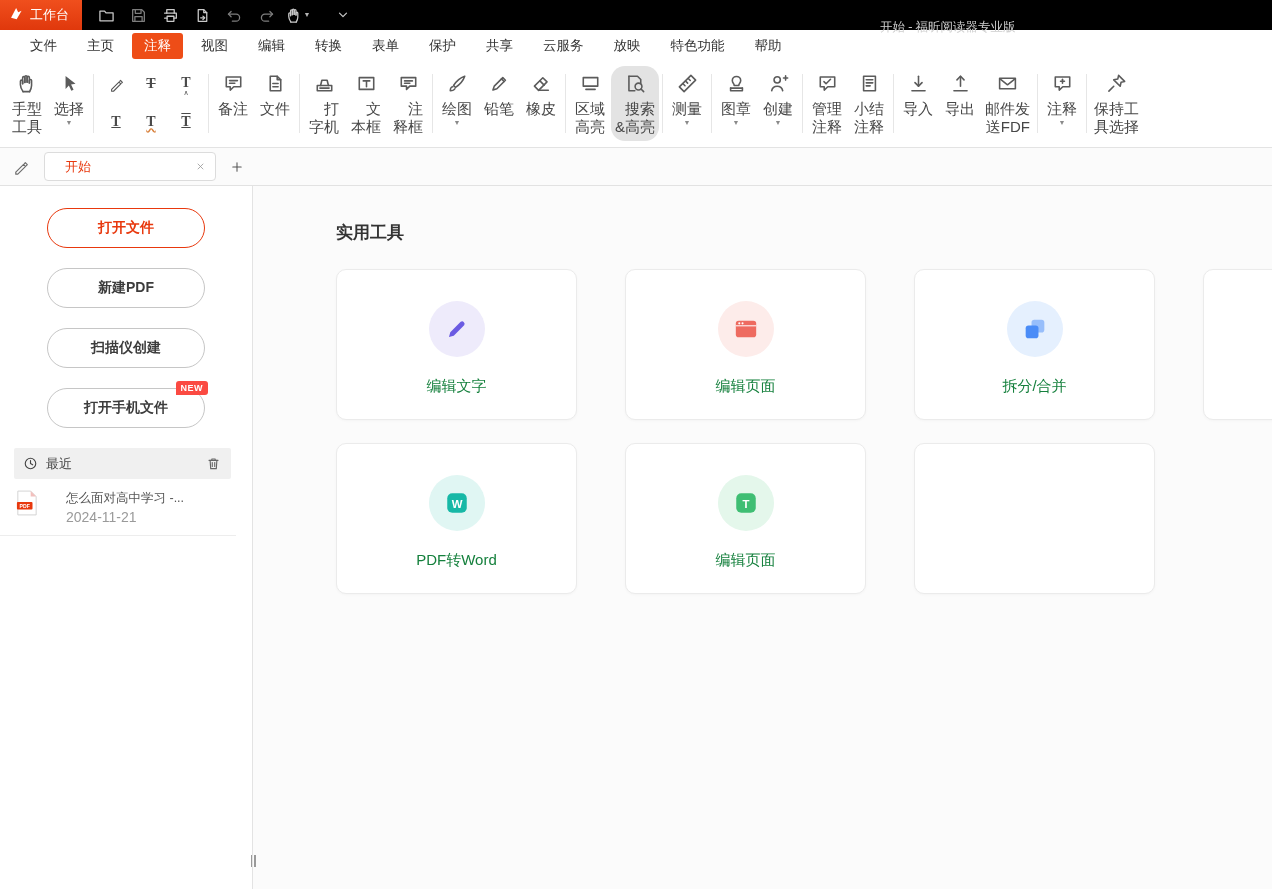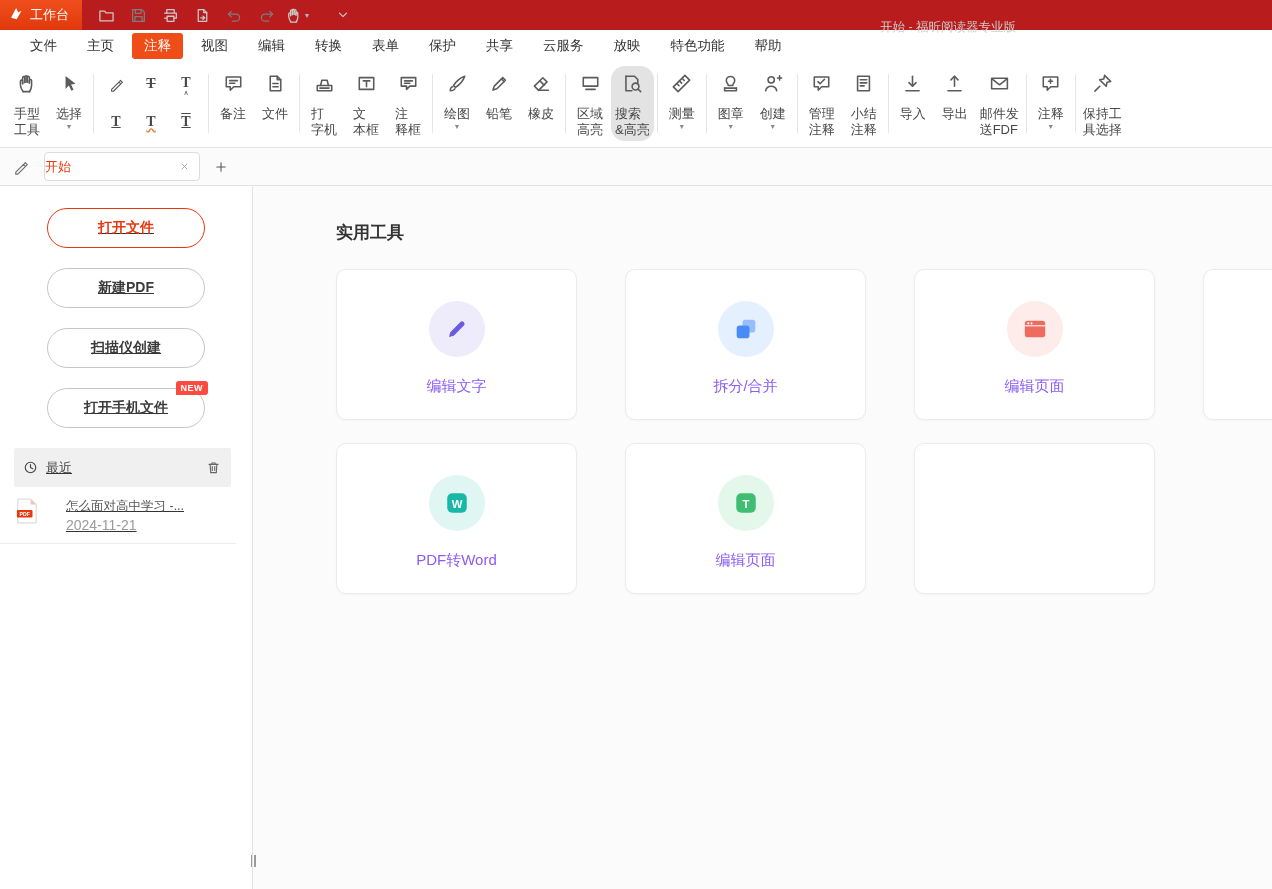--- a/index.html
+++ b/index.html
@@ -1,83 +1,83 @@
 <!DOCTYPE html>
 <html><head>
 <meta charset="utf-8">
 <style>
   * { box-sizing: border-box; margin: 0; padding: 0; }
   html,body { width:1272px; height:889px; overflow:hidden; }
   body { font-family:"Liberation Sans","DejaVu Sans",sans-serif; background:#fff; color:#333; }
   .app { width:1272px; height:889px; display:flex; flex-direction:column; position:relative; }
 
   
-  .titlebar { height:30px; background:#b91c1c; display:flex; align-items:flex-start; flex:0 0 30px; position:relative; }
+  .titlebar { height:30px; background:#000000; display:flex; align-items:flex-start; flex:0 0 30px; position:relative;font-family:Liberation Serif, serif; }
   .ws-btn { height:30px; background:linear-gradient(#f04f1d,#e0380c); color:#fff; display:flex; align-items:center; gap:6px; padding:0 13px 0 9px; font-size:13px; cursor:pointer; }
   .qa { display:flex; align-items:center; margin-left:8px; }
   .qa-btn { width:32px; height:30px; display:flex; align-items:center; justify-content:center; color:#c9c9c9; cursor:pointer; position:relative; }
   .qa-btn.disabled { color:#7d7d7d; }
   .qa-caret { font-size:7px; color:#b5b5b5; margin-left:1px; }
   .collapse-btn { width:34px; height:30px; display:flex; align-items:center; justify-content:center; color:#c9c9c9; margin-left:12px; cursor:pointer; }
   .tb-title { position:absolute; left:880px; top:12px; height:30px; display:flex; align-items:center; font-size:12.5px; color:#cfcfcf; }
 
   
   .menubar { height:32px; display:flex; align-items:center; padding-left:15px; flex:0 0 32px; background:#fff; }
   .menu-item { font-size:13.5px; color:#333; padding:4px 15px; cursor:pointer; border-radius:3px; white-space:nowrap; }
   .menu-item.active { background:#ee4d17; color:#fff; padding:4px 12px; margin:0 3px; }
 
   
   .ribbon { height:86px; flex:0 0 86px; border-bottom:1px solid #e3e3e3; display:flex; align-items:stretch; padding:4px 4px 6px 6px; background:#fff; }
   .rgroup { display:flex; align-items:stretch; }
   .vsep { width:1px; background:#e6e6e6; margin:8px 3px; }
   .rtool { min-width:42px; padding:4px 4px 2px; display:flex; flex-direction:column; align-items:center; border-radius:3px; cursor:pointer; }
   .rtool.selected { background:#e3e3e3;border-radius:14px; }
   .rtool-icn { height:26px; display:flex; align-items:center; justify-content:center; color:#5b5b5b; }
-  .rtool-label { font-size:13px; line-height:1.2; color:#474747; text-align:left; white-space:pre-line; margin-top:10px; }
+  .rtool-label { font-size:15px; line-height:1.2; color:#474747; text-align:right; white-space:pre-line; margin-top:4px; }
   .rtool-dd { font-size:7px; color:#8a8a8a; margin-top:1px; }
   .small-grid { display:grid; grid-template-columns:repeat(3,34px); grid-auto-rows:37px; align-content:center; gap:1px; padding:0 2px; }
   .gridtool { display:flex; flex-direction:column; align-items:center; justify-content:center; border-radius:3px; cursor:pointer; color:#555; }
   .tglyph { font-size:14px; font-weight:bold; font-family:"Liberation Serif","DejaVu Serif",serif; line-height:1.15; color:#4a4a4a; }
   .deco-strike { text-decoration:line-through; }
   .deco-underline { text-decoration:underline; }
   .deco-squiggly { text-decoration:underline; text-decoration-style:wavy; text-decoration-color:#d8803a; }
   .deco-replace { text-decoration:underline overline; }
   .caret-sub { font-size:7px; line-height:3px; color:#4a4a4a; }
 
   
   .tabbar { height:38px; flex:0 0 38px; background:#fbfbfb; border-bottom:1px solid #e2e2e2; display:flex; align-items:center; padding-left:8px; }
   .tab-pen { width:26px; height:26px; display:flex; align-items:center; justify-content:center; color:#6e6e6e; cursor:pointer; }
-  .tab { width:156px; height:29px; background:#fff; border:1px solid #dcdcdc; border-radius:4px; display:flex; align-items:center; justify-content:space-between; padding:0 9px 0 0; margin-left:10px; cursor:pointer; }
+  .tab { width:172px; height:29px; background:#fff; border:1px solid #dcdcdc; border-radius:4px; display:flex; align-items:center; justify-content:space-between; padding:0 9px 0 20px; margin-left:10px; cursor:pointer; }
   .tab-label { font-size:13px; color:#e8380d; }
   .tab-close { color:#9a9a9a; display:flex; cursor:pointer; }
   .tab-add { width:26px; height:26px; display:flex; align-items:center; justify-content:center; color:#555; margin-left:8px; cursor:pointer; }
 
   
   .content { flex:1; display:flex; position:relative; overflow:hidden; }
-  .sidebar { width:253px; flex:0 0 253px; border-right:1px solid #e3e3e3; padding-top:22px; background:#fff;text-decoration:underline; }
+  .sidebar { width:253px; flex:0 0 253px; border-right:1px solid #e3e3e3; padding-top:22px; background:#fff; }
   .side-btn { width:158px; height:40px; margin:0 auto 20px; border:1px solid #c6c6c6; border-radius:20px; background:#fff; display:flex; align-items:center; justify-content:center; font-size:14px; font-weight:bold; color:#3c3c3c; cursor:pointer; position:relative; }
   .side-btn.primary { border-color:#e8380d; color:#e8380d; }
   .side-badge { position:absolute; top:-8px; right:-4px; background:#fb4a42; color:#fff; font-size:9px; font-weight:bold; padding:2px 5px; border-radius:3px 3px 3px 0; letter-spacing:.5px; }
-  .recent-header { height:39px; margin:2px 21px 0 14px; background:#f0f0f0; border-radius:2px; display:flex; align-items:center; gap:8px; padding:0 10px 0 9px; font-size:13px; color:#444; }
+  .recent-header { height:31px; margin:2px 21px 0 14px; background:#f0f0f0; border-radius:2px; display:flex; align-items:center; gap:8px; padding:0 10px 0 9px; font-size:13px; color:#444; }
   .recent-header .sp { flex:1; }
   .trash-btn { color:#666; display:flex; cursor:pointer; }
   .recent-item { display:flex; gap:28px; padding:11px 16px 10px; align-items:flex-start; cursor:pointer; border-bottom:1px solid #ededed; margin:0 16px 0 0; }
   .ri-title { font-size:12.5px; color:#555; line-height:1.3; white-space:nowrap; overflow:hidden; text-overflow:ellipsis; max-width:165px; }
   .ri-date { font-size:14px; color:#9a9a9a; margin-top:3px; }
   .resize-handle { position:absolute; left:249px; top:666px; width:8px; height:18px; display:flex; gap:2px; align-items:center; justify-content:center; cursor:col-resize; }
   .resize-handle i { width:1.5px; height:12px; background:#9a9a9a; display:block; }
 
   
   .main { flex:1; background:#fbfbfb; padding:35px 0 0 83px; overflow:hidden; }
   .main-heading { font-size:17px; color:#333; font-weight:bold; margin-bottom:25px; }
   .cards-row { display:flex; gap:48px; margin-bottom:23px; }
   .card { width:241px; height:151px; flex:0 0 241px; background:#fff; border:1px solid #ebebeb; border-radius:10px; display:flex; flex-direction:column; align-items:center; padding-top:31px; cursor:pointer; box-shadow:0 1px 3px rgba(0,0,0,.03); }
   .card.placeholder { cursor:default; }
   .icon-circle { width:56px; height:56px; border-radius:50%; display:flex; align-items:center; justify-content:center; }
-  .card-label { font-size:15px; color:#8b5cf6; margin-top:20px; }
+  .card-label { font-size:15px; color:#15803d; margin-top:20px; }
 </style>
 </head>
 <body>
 
 <div class="app">
 
   <div class="titlebar">
     <div class="ws-btn">
       <span id="logo-slot"><svg viewBox="0 0 16 16" width="15" height="15">
             <path d="M2.2 12.6L7.6 2.2l2.2 4.4 3.6-1.6-5.2 9z" fill="currentColor" stroke-width="1.2" stroke-linecap="round" stroke-linejoin="round"></path>
@@ -541,38 +541,38 @@
           <div class="cards-row">
             <div class="card">
               <div class="icon-circle" style="background: rgb(238, 235, 251);">
                 <svg viewBox="0 0 24 24" width="26" height="26">
                   <path fill="#6B5BE2" d="M4.6 19.4l1.2-4.4 9.6-9.6a2.3 2.3 0 0 1 3.2 3.2l-9.6 9.6z"></path>
                 </svg>
               </div>
               <div class="card-label">编辑文字</div>
             </div>
             <div class="card">
-              <div class="icon-circle" style="background: rgb(229, 240, 254);">
-                <svg viewBox="0 0 24 24" width="26" height="26">
-                  <rect x="8.8" y="3.4" width="11.8" height="11.8" rx="2.6" fill="#4A8CF7" opacity="0.5"></rect>
-                  <rect x="3.4" y="8.8" width="11.8" height="11.8" rx="2.6" fill="#4A8CF7"></rect>
-                </svg>
-              </div>
-              <div class="card-label">拆分/合并</div>
-            </div>
-            <div class="card">
               <div class="icon-circle" style="background: rgb(253, 236, 234);">
                 <svg viewBox="0 0 24 24" width="26" height="26">
                   <rect x="2.6" y="4.4" width="18.8" height="15.2" rx="2.6" fill="#EE6B60"></rect>
                   <path d="M2.6 9h18.8" stroke="#fff" stroke-opacity="0.8" stroke-width="1.2"></path>
                   <circle cx="5.8" cy="6.8" r="0.95" fill="#fff"></circle>
                   <circle cx="8.8" cy="6.8" r="0.95" fill="#fff"></circle>
                 </svg>
               </div>
               <div class="card-label">编辑页面</div>
+            </div>
+            <div class="card">
+              <div class="icon-circle" style="background: rgb(229, 240, 254);">
+                <svg viewBox="0 0 24 24" width="26" height="26">
+                  <rect x="8.8" y="3.4" width="11.8" height="11.8" rx="2.6" fill="#4A8CF7" opacity="0.5"></rect>
+                  <rect x="3.4" y="8.8" width="11.8" height="11.8" rx="2.6" fill="#4A8CF7"></rect>
+                </svg>
+              </div>
+              <div class="card-label">拆分/合并</div>
             </div>
             <div class="card placeholder"></div>
           </div>
           <div class="cards-row">
             <div class="card">
               <div class="icon-circle" style="background: rgb(224, 246, 243);">
                 <svg viewBox="0 0 24 24" width="26" height="26">
                   <rect x="3" y="3" width="18" height="18" rx="4.6" fill="#17B8A6"></rect>
                   <text x="12" y="16.2" font-size="10.5" font-family="Liberation Sans, sans-serif" font-weight="bold" fill="#fff" text-anchor="middle">W</text>
                 </svg>

